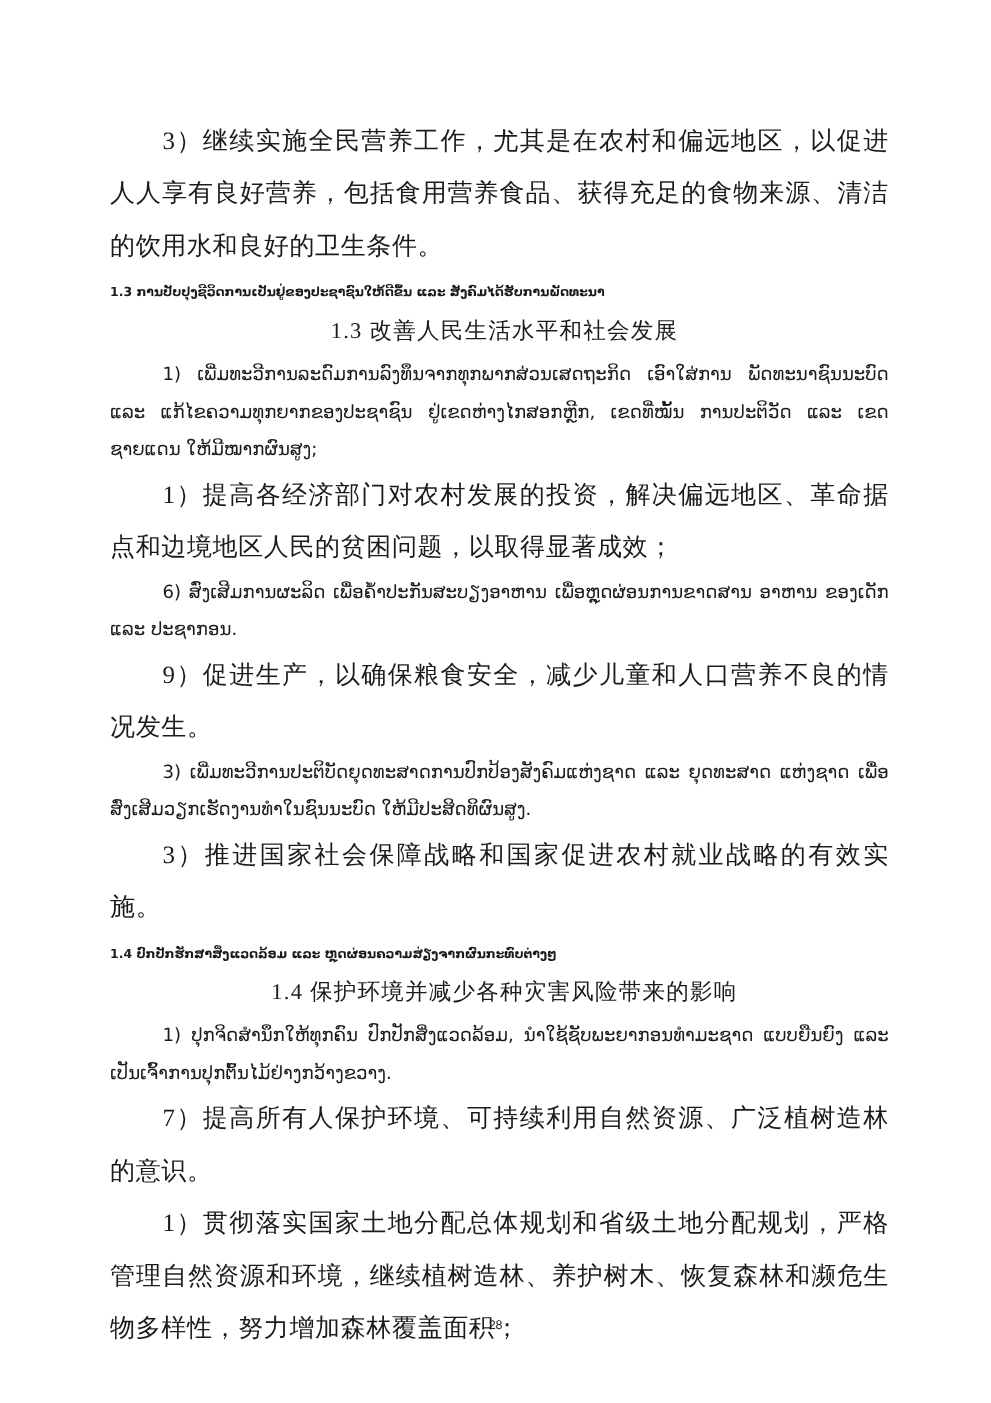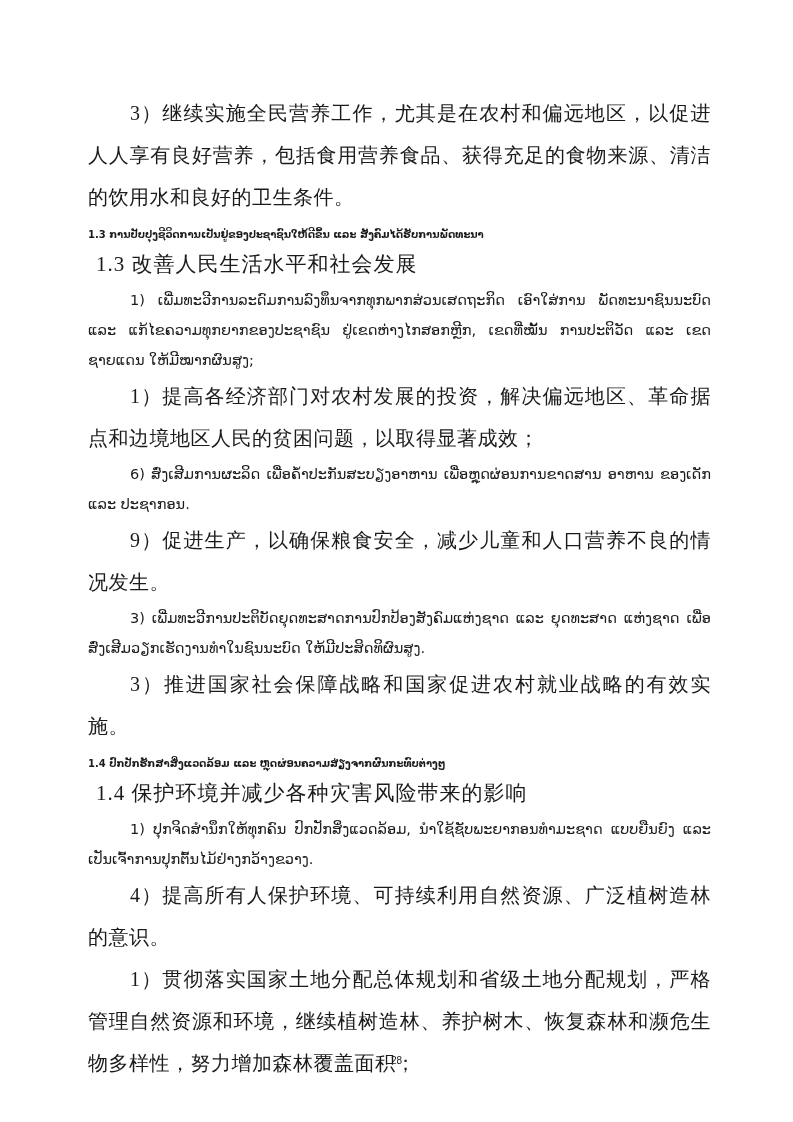--- a/index.html
+++ b/index.html
@@ -36,26 +36,27 @@
   }
   .lo-heading {
     font-family: "DejaVu Sans", "Liberation Sans", sans-serif;
     font-size: 10px;
     font-weight: bold;
     line-height: 24px;
     margin: 5px 0 2px 0;
   }
   .zh-heading {
     font-family: "Liberation Serif", "DejaVu Serif", serif;
-    font-size: 21px;
+    font-size: 18px;
     font-weight: normal;
     letter-spacing: 1px;
     line-height: 30px;
     margin: 2px 0 6px 0;
     padding-left: 8px;
+    text-align: center;
   }
   .page-number {
     position: absolute;
     left: 0;
     bottom: 56px;
     width: 100%;
     text-align: center;
     font-family: "Liberation Sans", "DejaVu Sans", sans-serif;
     font-size: 10px;
     color: #1b1b1b;
@@ -77,19 +78,19 @@
   <p class="lo-para">6) ສົ່ງເສີມການຜະລິດ ເພື່ອຄໍ້າປະກັນສະບຽງອາຫານ ເພື່ອຫຼຸດຜ່ອນການຂາດສານ ອາຫານ ຂອງເດັກ ແລະ ປະຊາກອນ.</p>
   <p class="zh-para">9）促进生产，以确保粮食安全，减少儿童和人口营养不良的情况发生。</p>
 
   <p class="lo-para">3) ເພີ່ມທະວີການປະຕິບັດຍຸດທະສາດການປົກປ້ອງສັງຄົມແຫ່ງຊາດ ແລະ ຍຸດທະສາດ ແຫ່ງຊາດ ເພື່ອສົ່ງເສີມວຽກເຮັດງານທຳໃນຊົນນະບົດ ໃຫ້ມີປະສິດທິຜົນສູງ.</p>
   <p class="zh-para">3）推进国家社会保障战略和国家促进农村就业战略的有效实施。</p>
 
   <h3 class="lo-heading">1.4 ປົກປັກຮັກສາສິ່ງແວດລ້ອມ ແລະ ຫຼຸດຜ່ອນຄວາມສ່ຽງຈາກຜົນກະທົບຕ່າງໆ</h3>
   <h2 class="zh-heading">1.4 保护环境并减少各种灾害风险带来的影响</h2>
 
   <p class="lo-para">1) ປຸກຈິດສຳນຶກໃຫ້ທຸກຄົນ ປົກປັກສິ່ງແວດລ້ອມ, ນຳໃຊ້ຊັບພະຍາກອນທຳມະຊາດ ແບບຍືນຍົງ ແລະ ເປັນເຈົ້າການປຸກຕົ້ນໄມ້ຢ່າງກວ້າງຂວາງ.</p>
-  <p class="zh-para">4）提高所有人保护环境、可持续利用自然资源、广泛植树造林的意识。</p>
+  <p class="zh-para">7）提高所有人保护环境、可持续利用自然资源、广泛植树造林的意识。</p>
 
   <p class="zh-para">1）贯彻落实国家土地分配总体规划和省级土地分配规划，严格管理自然资源和环境，继续植树造林、养护树木、恢复森林和濒危生物多样性，努力增加森林覆盖面积；</p>
 
   <div class="page-number">28</div>
 
 </div>
 
 </body></html>

